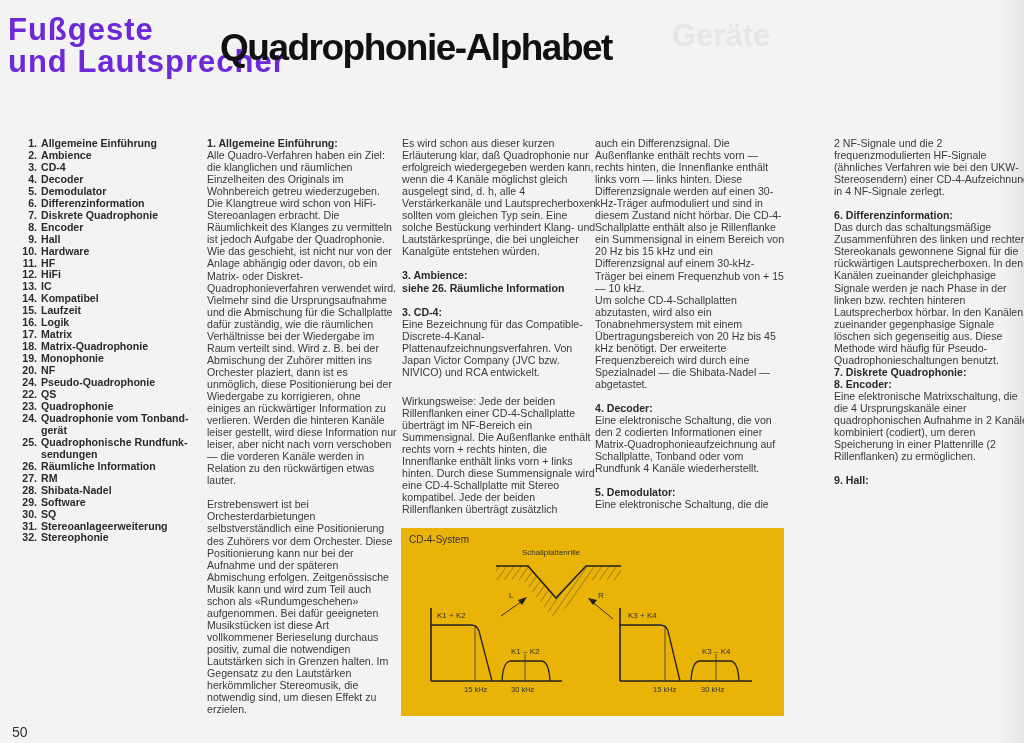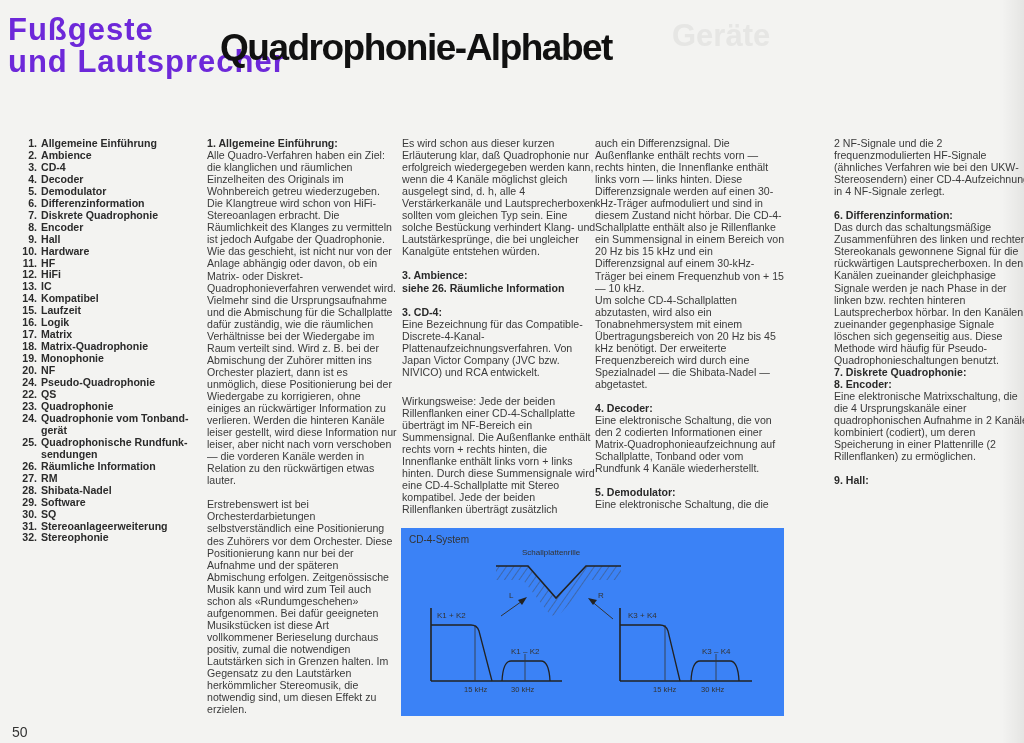--- a/index.html
+++ b/index.html
@@ -28,21 +28,21 @@
     font-size: 10.6px; line-height: 12.05px; color: #3a3a3a;
   }
   .col p { margin: 0 0 12px 0; }
   .col h3 { margin: 0; font-size: 10.6px; line-height: 12.05px; font-weight: bold; color: #2a2a2a; }
   .c1 { left: 207px; }
   .c2 { left: 402px; width: 196px; }
   .c3 { left: 595px; }
   .c4 { left: 834px; width: 198px; }
   .diagram {
     position: absolute; left: 401px; top: 528px; width: 383px; height: 188px;
-    background: #3b82f6;
+    background: #eab308;
   }
   .diagram svg { position: absolute; left: 0; top: 0; }
   .diagram text { font-family: "Liberation Sans", sans-serif; fill: #333; }
   .pagenum { position: absolute; left: 12px; top: 724px; font-size: 14px; color: #333; }
   .fold { position: absolute; right: 0; top: 0; width: 22px; height: 743px;
     background: linear-gradient(to right, rgba(0,0,0,0), rgba(0,0,0,0.06)); }
 </style>
 </head>
 <body>
 

